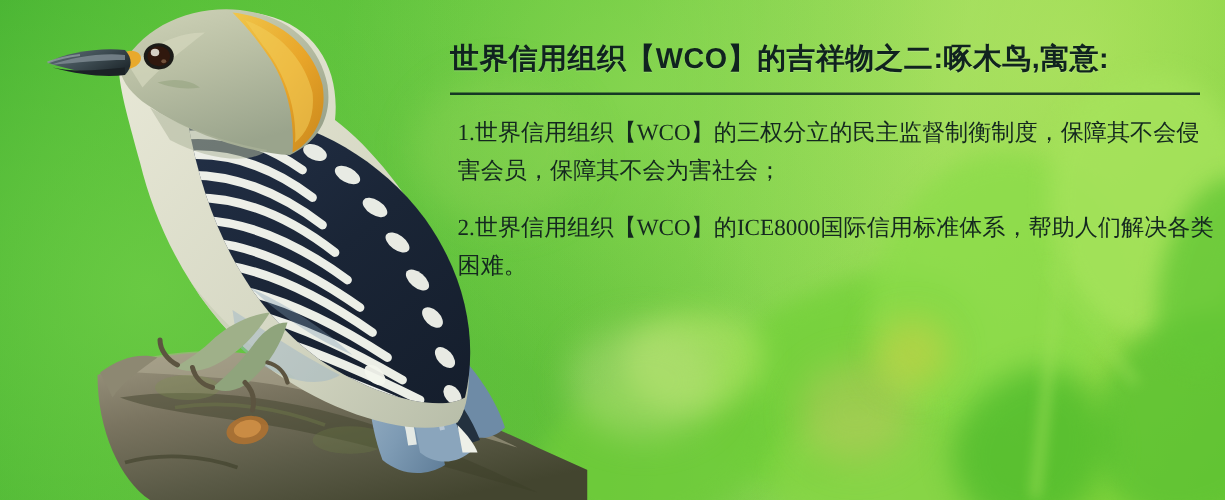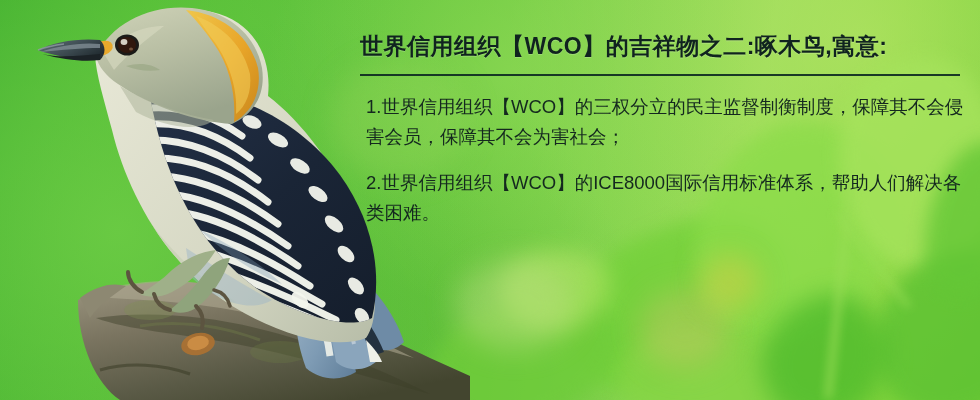--- a/index.html
+++ b/index.html
@@ -57,21 +57,21 @@
     font-size:23px;font-weight:bold;letter-spacing:.5px;
     color:#10231f;white-space:nowrap;
     text-shadow:0 1px 0 rgba(255,255,255,.18);
   }
   .divider{
     position:absolute;left:360px;top:74px;width:600px;height:0;
     border-top:2px solid #0d2a22;opacity:.92;
   }
   .body{
     position:absolute;left:366px;top:92px;width:605px;
-    color:#14281f;font-size:18.5px;line-height:30px;
+    color:#14281f;font-size:18.5px;line-height:30px;font-family:Liberation Serif, serif;
   }
   .item{margin:0 0 0 0;}
   .item + .item{margin-top:16px;}
 </style>
 </head>
 <body>
 
 <div class="banner">
 
   <div class="bg-base"></div>

